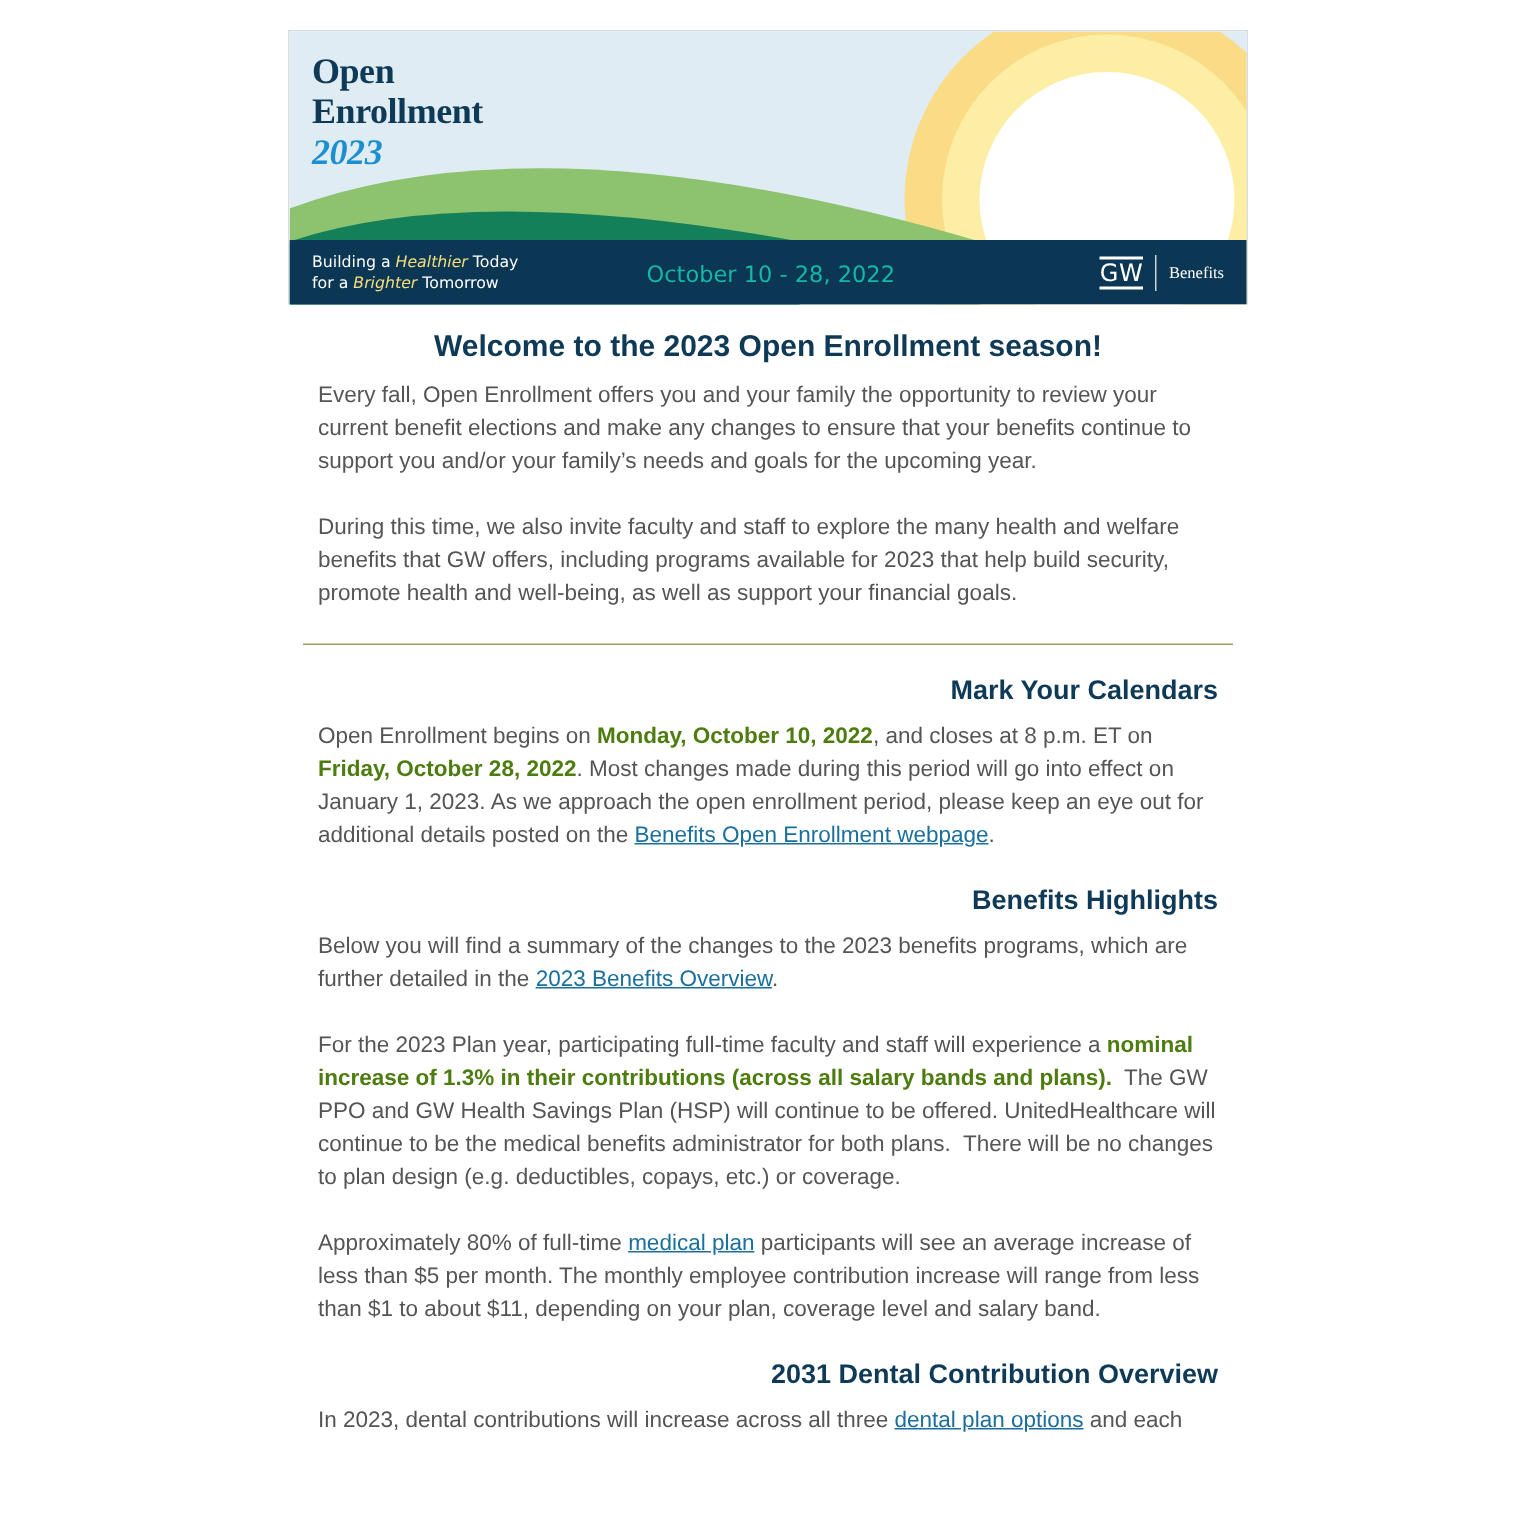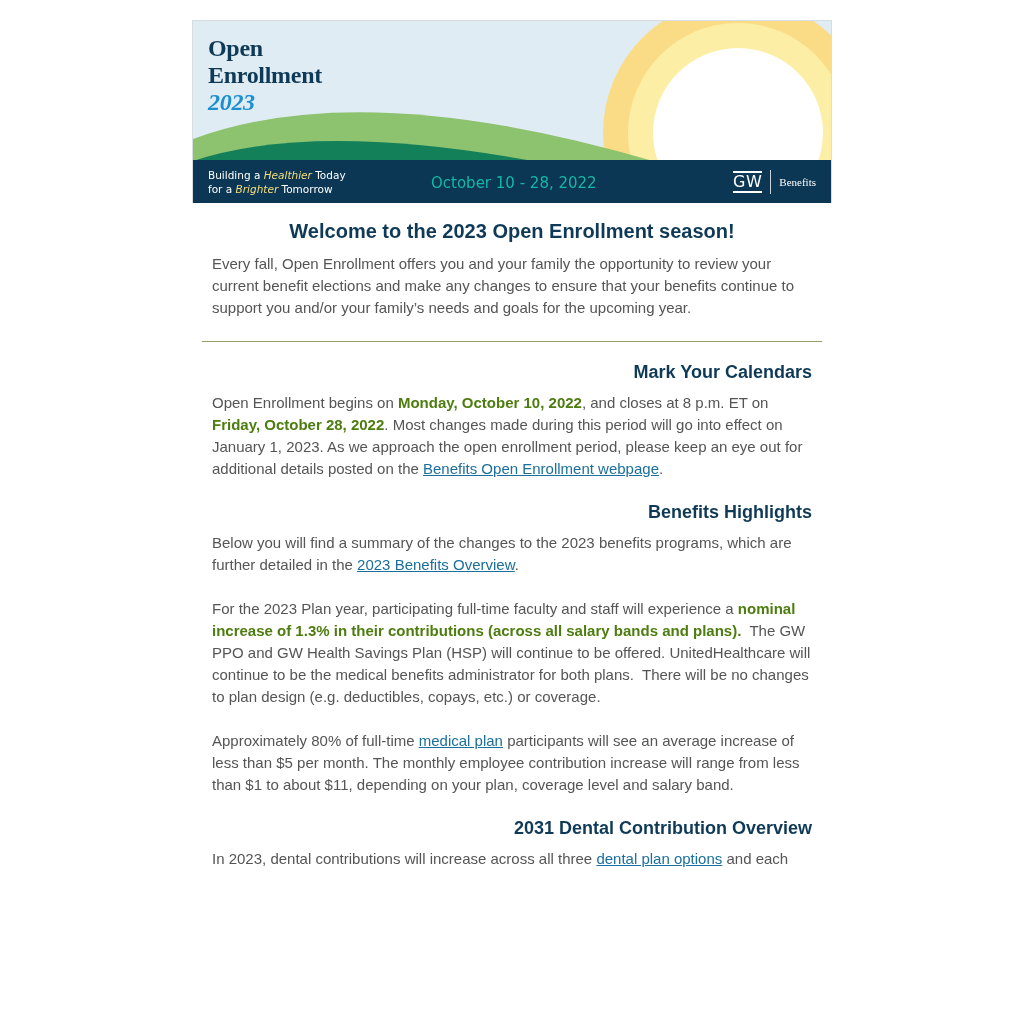--- a/index.html
+++ b/index.html
@@ -54,20 +54,21 @@
         <span class="gw">GW</span>
         <span class="logo-sep"></span>
         <span class="benefits">Benefits</span>
       </div>
     </div>
   </div>
 
   <div class="content">
     <h1 class="welcome">Welcome to the 2023 Open Enrollment season!</h1>
     <p>Every fall, Open Enrollment offers you and your family the opportunity to review your current benefit elections and make any changes to ensure that your benefits continue to support you and/or your family’s needs and goals for the upcoming year.</p>
+    <p>During this time, we also invite faculty and staff to explore the many health and welfare benefits that GW offers, including programs available for 2023 that help build security, promote health and well-being, as well as support your financial goals.</p>
     <hr class="divider">
 
     <h2>Mark Your Calendars</h2>
     <p><span>Open Enrollment begins on </span><b>Monday, October 10, 2022</b><span>, and closes at 8 p.m. ET on </span><b>Friday, October 28, 2022</b><span>. Most changes made during this period will go into effect on January 1, 2023. As we approach the open enrollment period, please keep an eye out for additional details posted on the </span><a href="#">Benefits Open Enrollment webpage</a><span>.</span></p>
 
     <h2>Benefits Highlights</h2>
     <p><span>Below you will find a summary of the changes to the 2023 benefits programs, which are further detailed in the </span><a href="#">2023 Benefits Overview</a><span>.</span></p>
 
     <p><span>For the 2023 Plan year, participating full-time faculty and staff will experience a </span><b>nominal increase of 1.3% in their contributions (across all salary bands and plans).</b><span>&nbsp; The GW PPO and GW Health Savings Plan (HSP) will continue to be offered. UnitedHealthcare will continue to be the medical benefits administrator for both plans.&nbsp; There will be no changes to plan design (e.g. deductibles, copays, etc.) or coverage.</span></p>
     <p><span>Approximately 80% of full-time </span><a href="#">medical plan</a><span> participants will see an average increase of less than $5 per month. The monthly employee contribution increase will range from less than $1 to about $11, depending on your plan, coverage level and salary band.</span></p>

